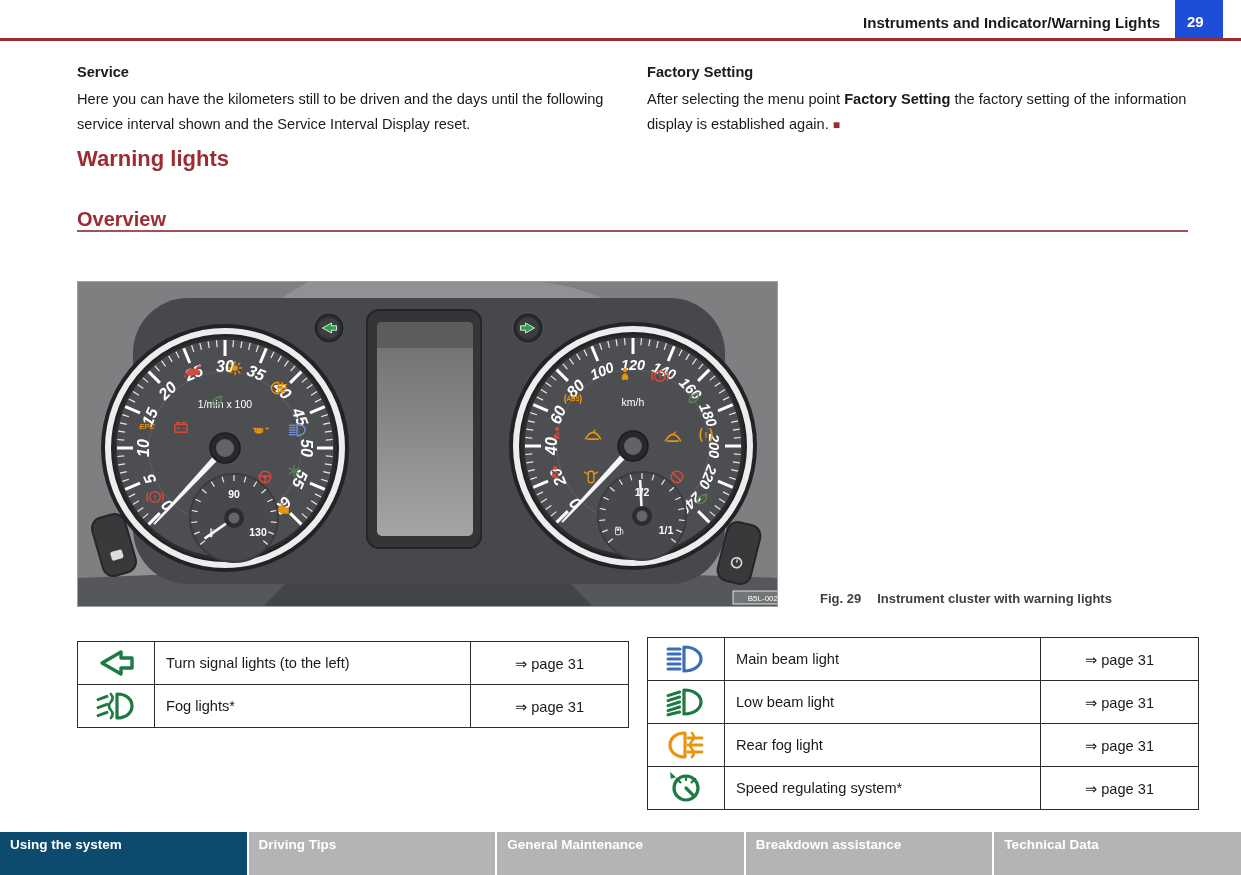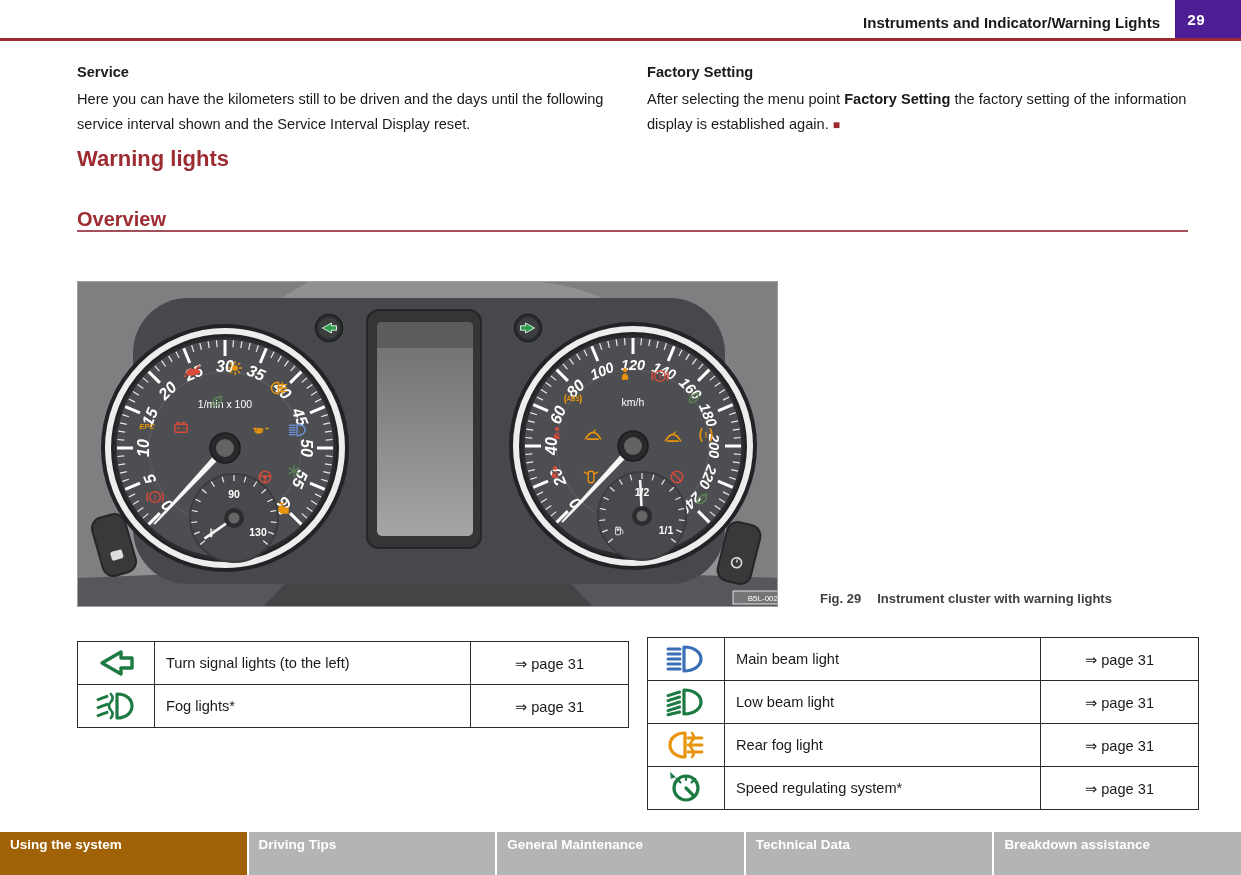--- a/index.html
+++ b/index.html
@@ -1,20 +1,20 @@
 <!DOCTYPE html>
 <html><head>
 <meta charset="utf-8">
 <style>
   html,body{margin:0;padding:0;background:#fff;}
   .page{position:relative;width:1241px;height:875px;background:#fff;overflow:hidden;
         font-family:"Liberation Sans",sans-serif;color:#1a1a1a;}
   
   .hdr-title{position:absolute;top:14px;right:81px;font-size:15px;font-weight:bold;}
-  .hdr-pagebox{position:absolute;top:0;left:1175px;width:66px;height:41px;background:#4c1d95;font-family:Liberation Mono, monospace;}
+  .hdr-pagebox{position:absolute;top:0;left:1175px;width:48px;height:41px;background:#1d4ed8;}
   .hdr-pagenum{position:absolute;top:13px;left:12px;color:#fff;font-size:15px;font-weight:bold;}
   .hdr-rule{position:absolute;top:38px;left:0;width:1241px;height:3px;background:#9d2b32;}
   
   .col-h{position:absolute;font-size:14.6px;font-weight:bold;}
   .col-p{position:absolute;font-size:14.6px;line-height:25px;}
   .svc-h{top:64px;left:77px;} .svc-p{top:87px;left:77px;width:535px;}
   .fac-h{top:64px;left:647px;} .fac-p{top:87px;left:647px;width:540px;}
   .endmark{color:#9d2b32;font-size:12px;margin-left:4px;}
   
   .wl-title{position:absolute;top:146px;left:77px;font-size:22px;font-weight:bold;color:#9d2b32;}
@@ -32,21 +32,21 @@
   table.wltab td.c-icon{width:76px;text-align:center;}
   table.wltab td.c-label{width:304px;padding-left:11px;}
   table.wltab td.c-ref{width:157px;text-align:center;}
   .tab-left{top:641px;left:77px;}
   .tab-right{top:637px;left:647px;}
   .ticon svg{vertical-align:middle;}
   
   .footer{position:absolute;top:832px;left:0;width:1241px;height:43px;display:flex;gap:2px;background:#fff;}
   .ftab{flex:1;background:#b2b4b6;color:#fff;font-size:13.5px;font-weight:bold;
         padding:5px 0 0 10px;box-sizing:border-box;cursor:pointer;}
-  .ftab.active{background:#a16207;}
+  .ftab.active{background:#0c4a6e;}
 </style>
 </head>
 <body>
 
 <div class="page">
 
   <div class="hdr-title">Instruments and Indicator/Warning Lights</div>
   <div class="hdr-pagebox">
     <span class="hdr-pagenum">29</span>
   </div>
@@ -512,17 +512,17 @@
       <td class="c-label">Speed regulating system*</td>
       <td class="c-ref">⇒ page 31</td>
     </tr>
   </tbody>
     </table>
 
   <div class="footer">
     <div class="ftab active">Using the system</div>
     <div class="ftab">Driving Tips</div>
     <div class="ftab">General Maintenance</div>
+    <div class="ftab">Breakdown assistance</div>
     <div class="ftab">Technical Data</div>
-    <div class="ftab">Breakdown assistance</div>
   </div>
 
 </div>
 
 </body></html>

